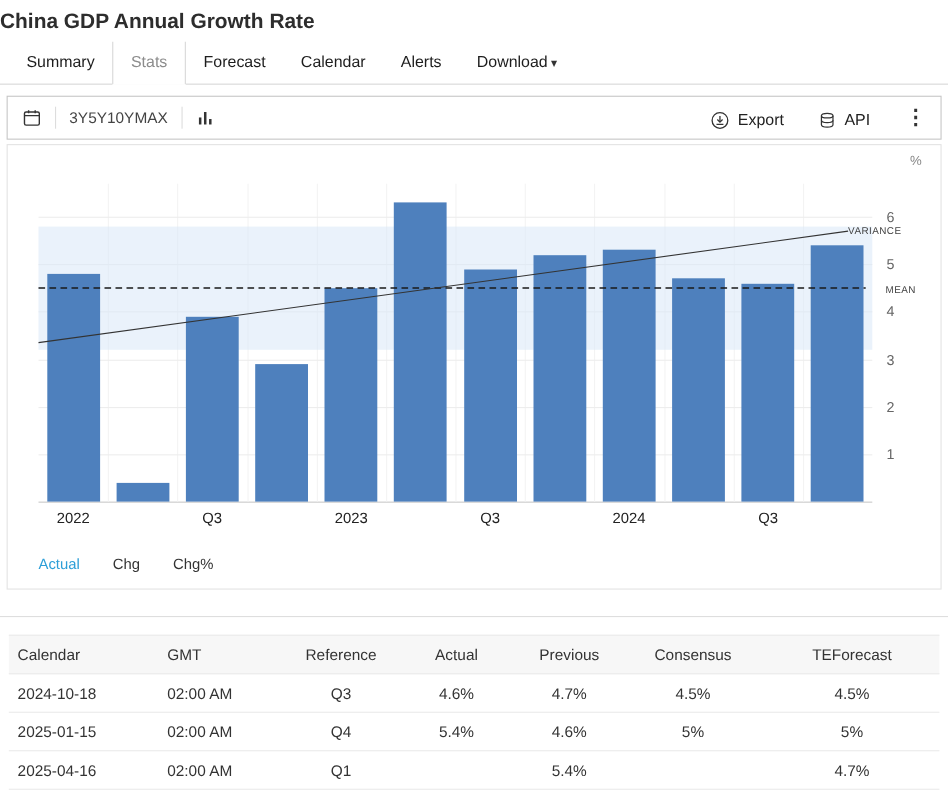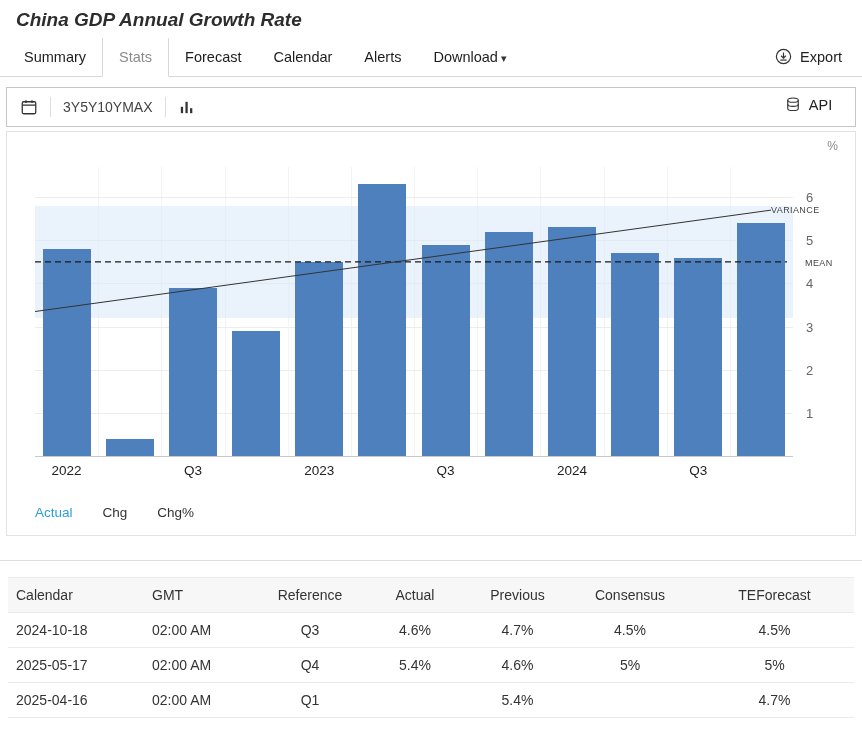--- a/index.html
+++ b/index.html
@@ -2,37 +2,37 @@
 <html><head>
 <meta charset="utf-8">
 <style>
   * { box-sizing: border-box; }
   html,body { margin:0; padding:0; }
   body {
     width:862px; height:729px; overflow:hidden;
     background:#fff; color:#333;
     font-family:"Liberation Sans", sans-serif;
   }
-  .page-title { font-size:19px; font-weight:700; color:#2d2d2d; padding:9px 16px 7px;font-style:italic; }
+  .page-title { font-size:19px; font-weight:700; color:#2d2d2d; padding:9px 0 7px; }
 
   
   .tabs { display:flex; border-bottom:1px solid #d8d8d8; padding-left:8px; font-size:14.5px; }
   .tab { padding:11px 16px; cursor:pointer; color:#1d1d1d; white-space:nowrap; }
   .tab.active { color:#8c8c8c; background:#fff; border-left:1px solid #d8d8d8; border-right:1px solid #d8d8d8; margin-bottom:-1px; border-bottom:1px solid #fff; }
   .caret { font-size:11px; color:#333; }
 
   
   .toolbar { display:flex; align-items:center; margin:10px 6px 0; border:1px solid #c6c6c6; height:40px; padding:0 13px; gap:12px; }
   .ranges { display:flex; align-items:center; }
   .range-btn { font-size:14px; color:#444; cursor:pointer; }
   .vsep { width:1px; height:20px; background:#ddd; }
   .tool-icon { display:flex; align-items:center; cursor:pointer; }
   .compare-input { width:252px; height:29px; border:1px solid #b9b9b9; padding:0 10px; font-size:14px; color:#555; margin-left:16px; font-family:"Liberation Sans",sans-serif; }
   .compare-input::placeholder { color:#9a9a9a; }
-  .tool-right { margin-left:auto; display:flex; align-items:center; gap:30px;flex-direction:column; }
+  .tool-right { margin-left:auto; display:flex; align-items:flex-end; gap:30px; }
   .tool-btn { display:flex; align-items:center; gap:7px; font-size:14.5px; color:#222; cursor:pointer; }
   .dots { font-size:19px; color:#333; cursor:pointer; padding-left:2px; font-weight:bold; }
 
   
   .chart-panel { position:relative; margin:4px 6px 0; border:1px solid #e3e3e3; height:405px; background:#fff; }
   .unit-label { position:absolute; top:7px; right:17px; font-size:12px; color:#888; }
   .plot { position:absolute; left:28px; top:35px; width:758px; height:290px; border-bottom:1px solid #c9c9c9; }
   .hgrid { position:absolute; left:0; right:0; height:1px; background:#ededed; }
   .vgrid { position:absolute; top:0; bottom:0; width:1px; background:#f3f3f3; }
   .band  { position:absolute; left:0; right:0; opacity:.55; }
@@ -197,21 +197,21 @@
     <div class="trow">
       <div class="cell c0">2024-10-18</div>
       <div class="cell c1">02:00 AM</div>
       <div class="cell c2">Q3</div>
       <div class="cell c3">4.6%</div>
       <div class="cell c4">4.7%</div>
       <div class="cell c5">4.5%</div>
       <div class="cell c6">4.5%</div>
     </div>
     <div class="trow">
-      <div class="cell c0">2025-05-17</div>
+      <div class="cell c0">2025-01-15</div>
       <div class="cell c1">02:00 AM</div>
       <div class="cell c2">Q4</div>
       <div class="cell c3">5.4%</div>
       <div class="cell c4">4.6%</div>
       <div class="cell c5">5%</div>
       <div class="cell c6">5%</div>
     </div>
     <div class="trow">
       <div class="cell c0">2025-04-16</div>
       <div class="cell c1">02:00 AM</div>

